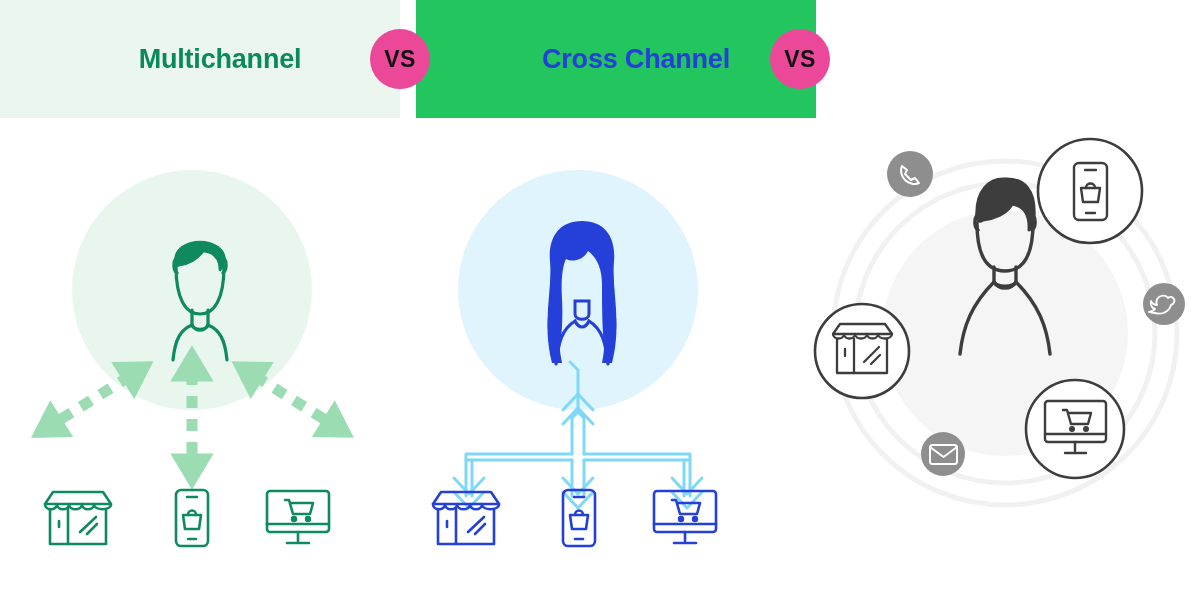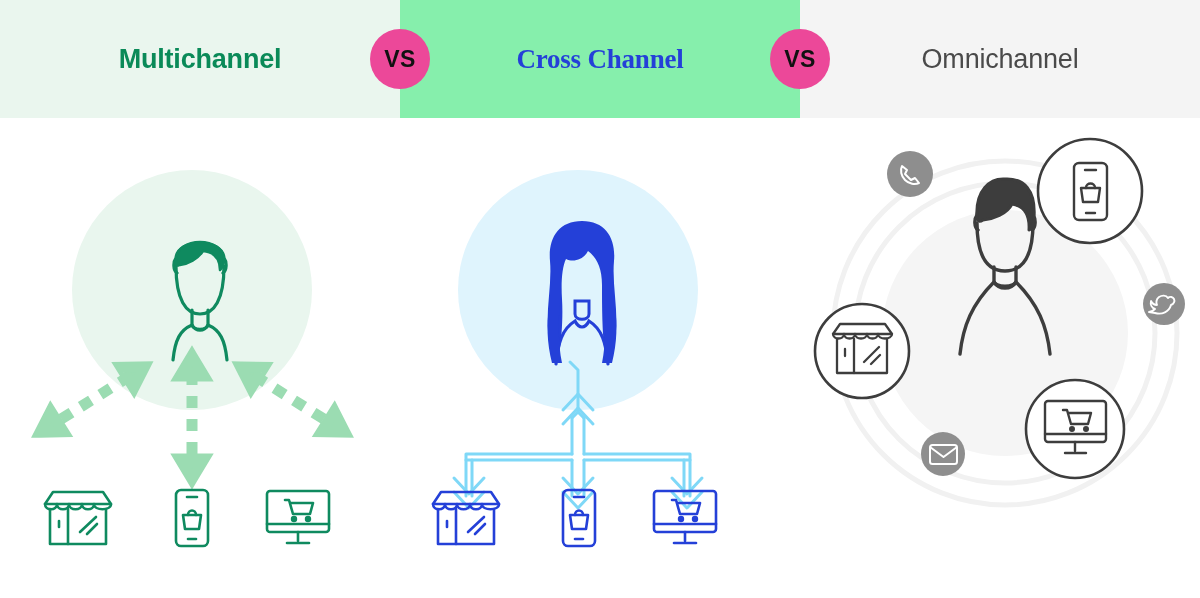--- a/index.html
+++ b/index.html
@@ -8,25 +8,25 @@
     font-family:"Liberation Sans","DejaVu Sans",sans-serif;
   }
   .canvas{position:relative;width:1200px;height:598px;background:#fff;}
 
   
   .header{position:absolute;left:0;top:0;width:1200px;height:118px;}
   .hpanel{position:absolute;top:0;height:118px;}
   .hpanel .hlabel{
     position:absolute;left:0;top:0;width:100%;height:118px;
     display:flex;align-items:center;justify-content:center;
-    font-size:27px;letter-spacing:-0.2px;
+    font-size:27px;letter-spacing:-0.2px;padding-left:20px;
   }
   #panel-multichannel{left:0;width:400px;background:#eaf6ee;}
   #panel-multichannel .hlabel{color:#0a8a58;font-weight:bold;}
-  #panel-crosschannel{left:400px;width:400px;background:#86efac;font-family:Liberation Serif, serif;}
+  #panel-crosschannel{left:416px;width:400px;background:#22c55e;}
   #panel-crosschannel .hlabel{color:#2440d8;font-weight:bold;}
   #panel-omnichannel{left:800px;width:400px;background:#f4f4f4;}
   #panel-omnichannel .hlabel{color:#4a4a4a;font-weight:normal;}
 
   .vs{
     position:absolute;top:29px;width:60px;height:60px;border-radius:50%;
     background:#ec4899;display:flex;align-items:center;justify-content:center;
     font-size:23px;font-weight:bold;color:#111;letter-spacing:0.5px;
   }
   #vs-one{left:370px;}
@@ -61,23 +61,20 @@
   <div class="header">
 
     <div class="hpanel" id="panel-multichannel">
       <div class="hlabel">Multichannel</div>
     </div>
 
     <div class="hpanel" id="panel-crosschannel">
       <div class="hlabel">Cross Channel</div>
     </div>
 
-    <div class="hpanel" id="panel-omnichannel">
-      <div class="hlabel">Omnichannel</div>
-    </div>
 
     <div class="vs" id="vs-one">VS</div>
     <div class="vs" id="vs-two">VS</div>
   </div>
 
   <div class="col" id="col-multichannel">
 
     <div class="disc" id="disc-green"></div>
 
     <svg class="fig" id="figure-woman-green" width="120" height="145" viewBox="0 0 120 145">

